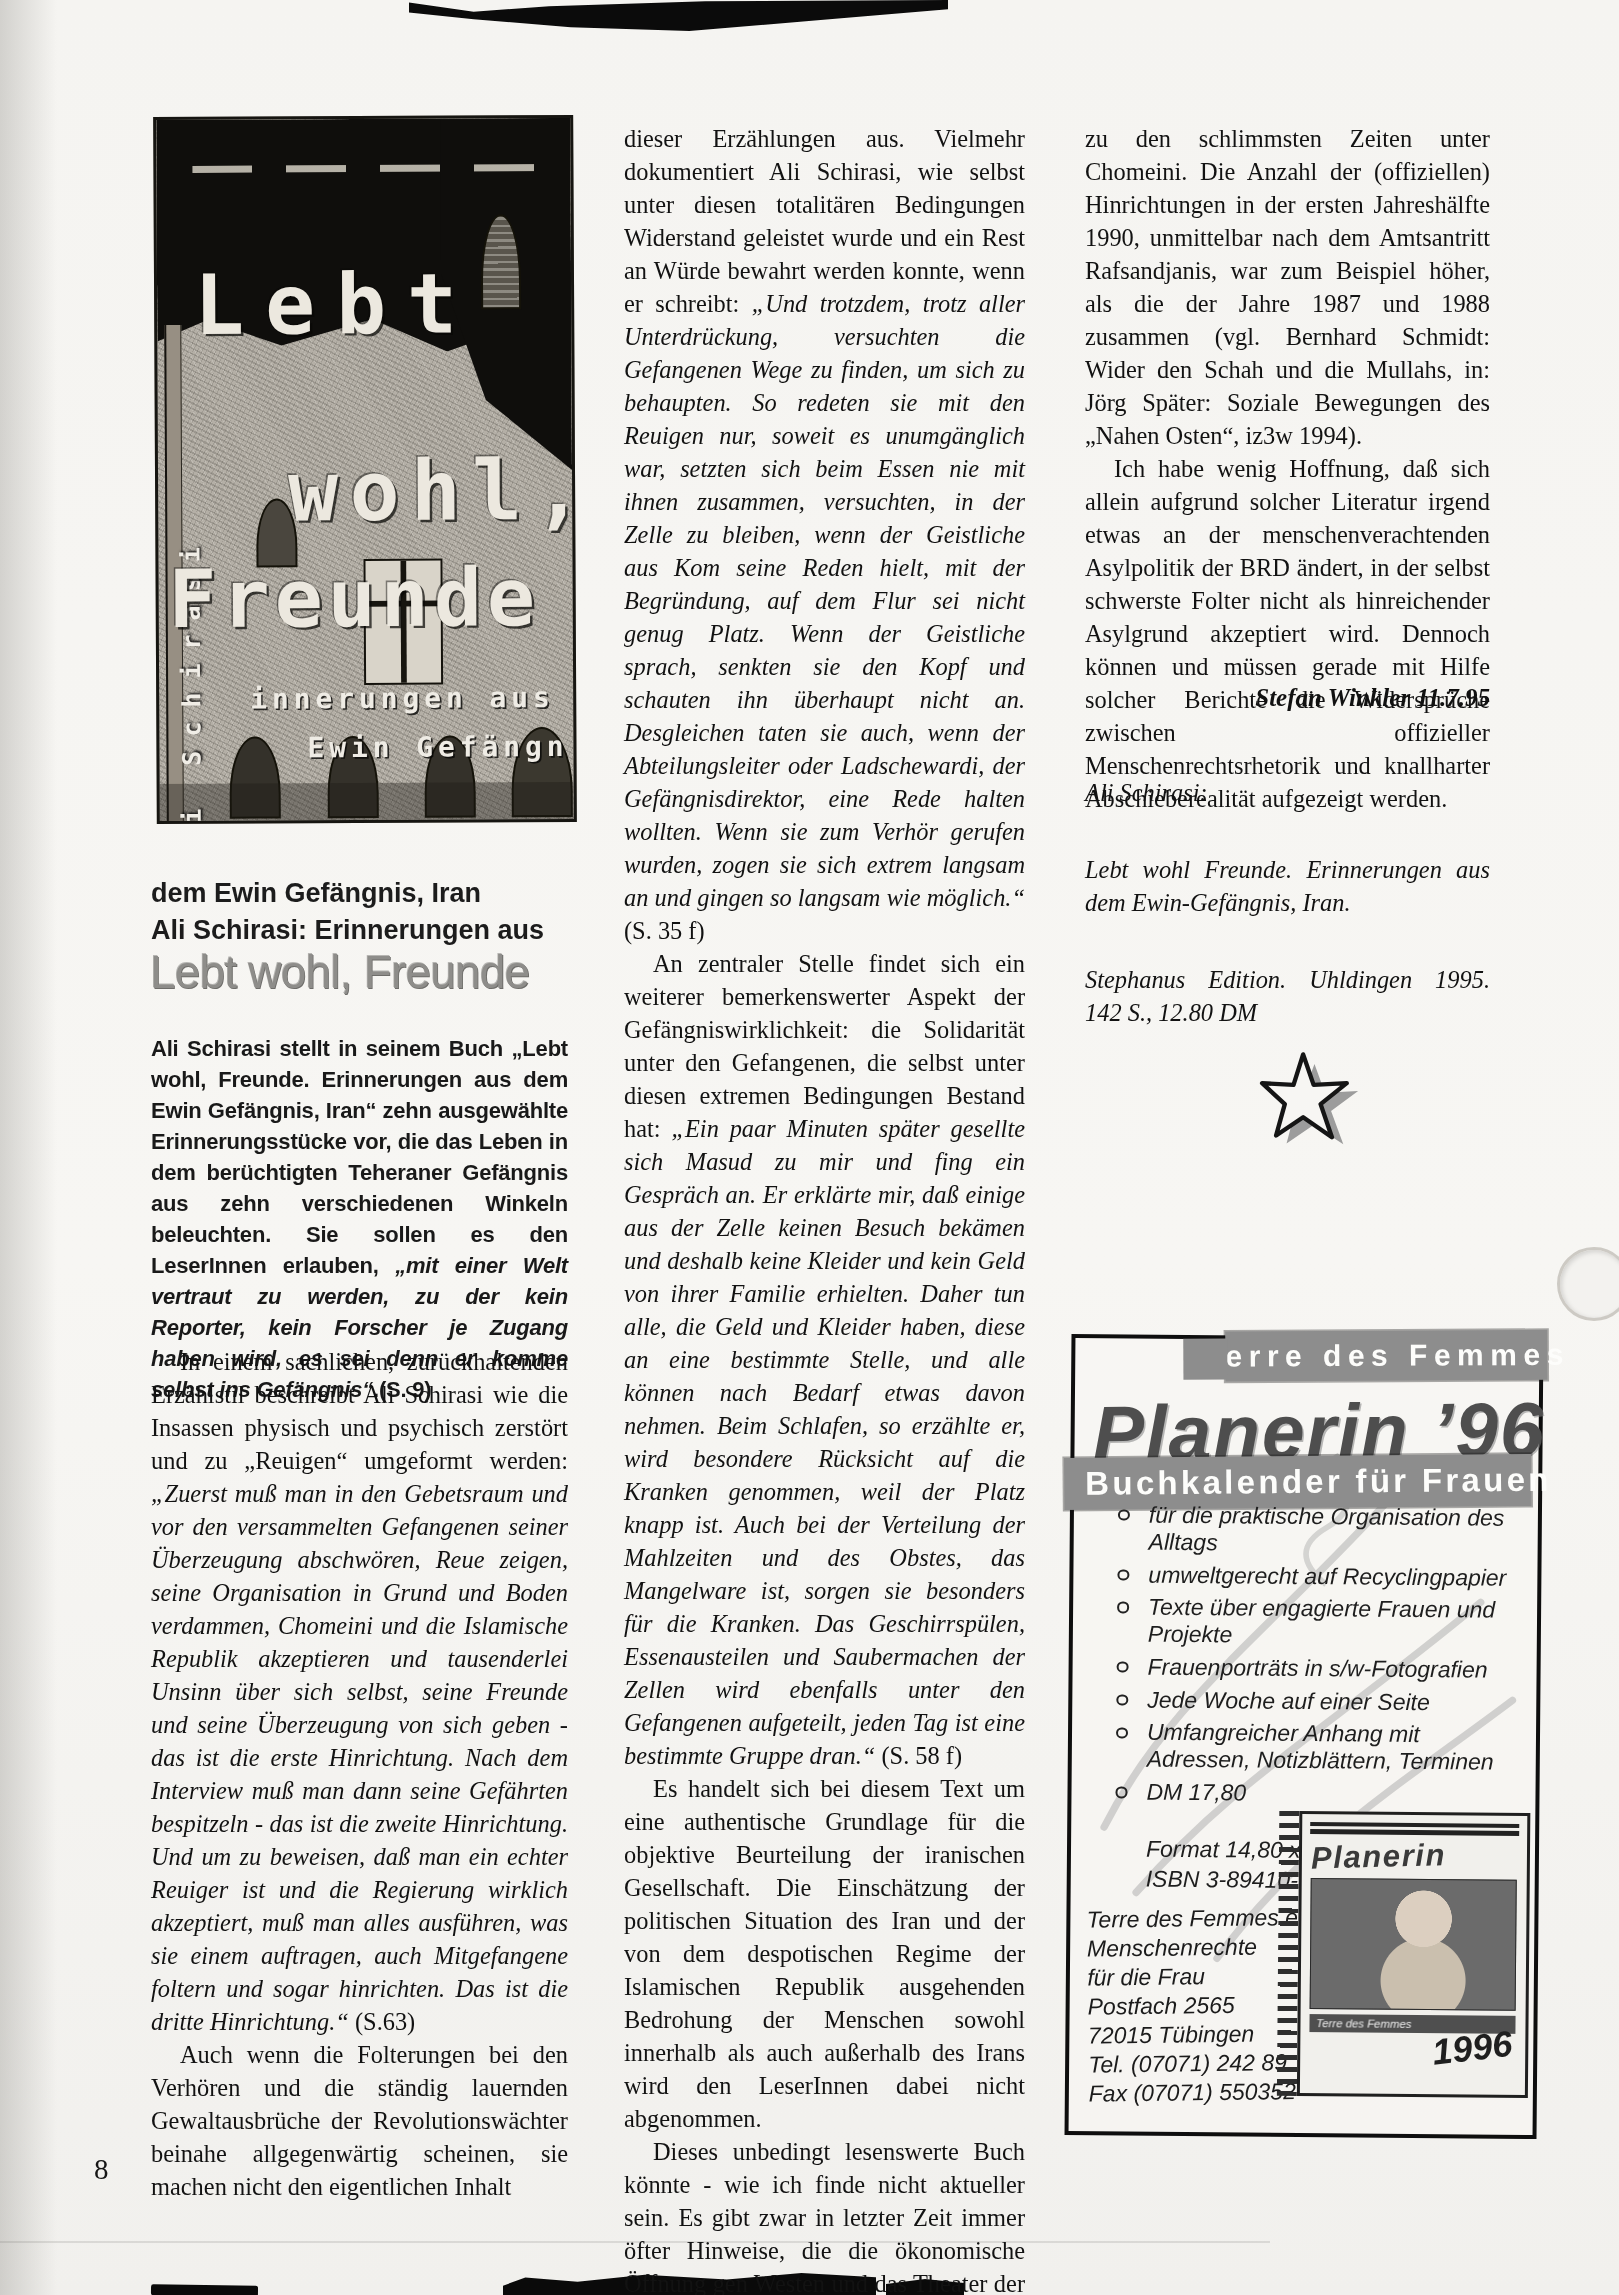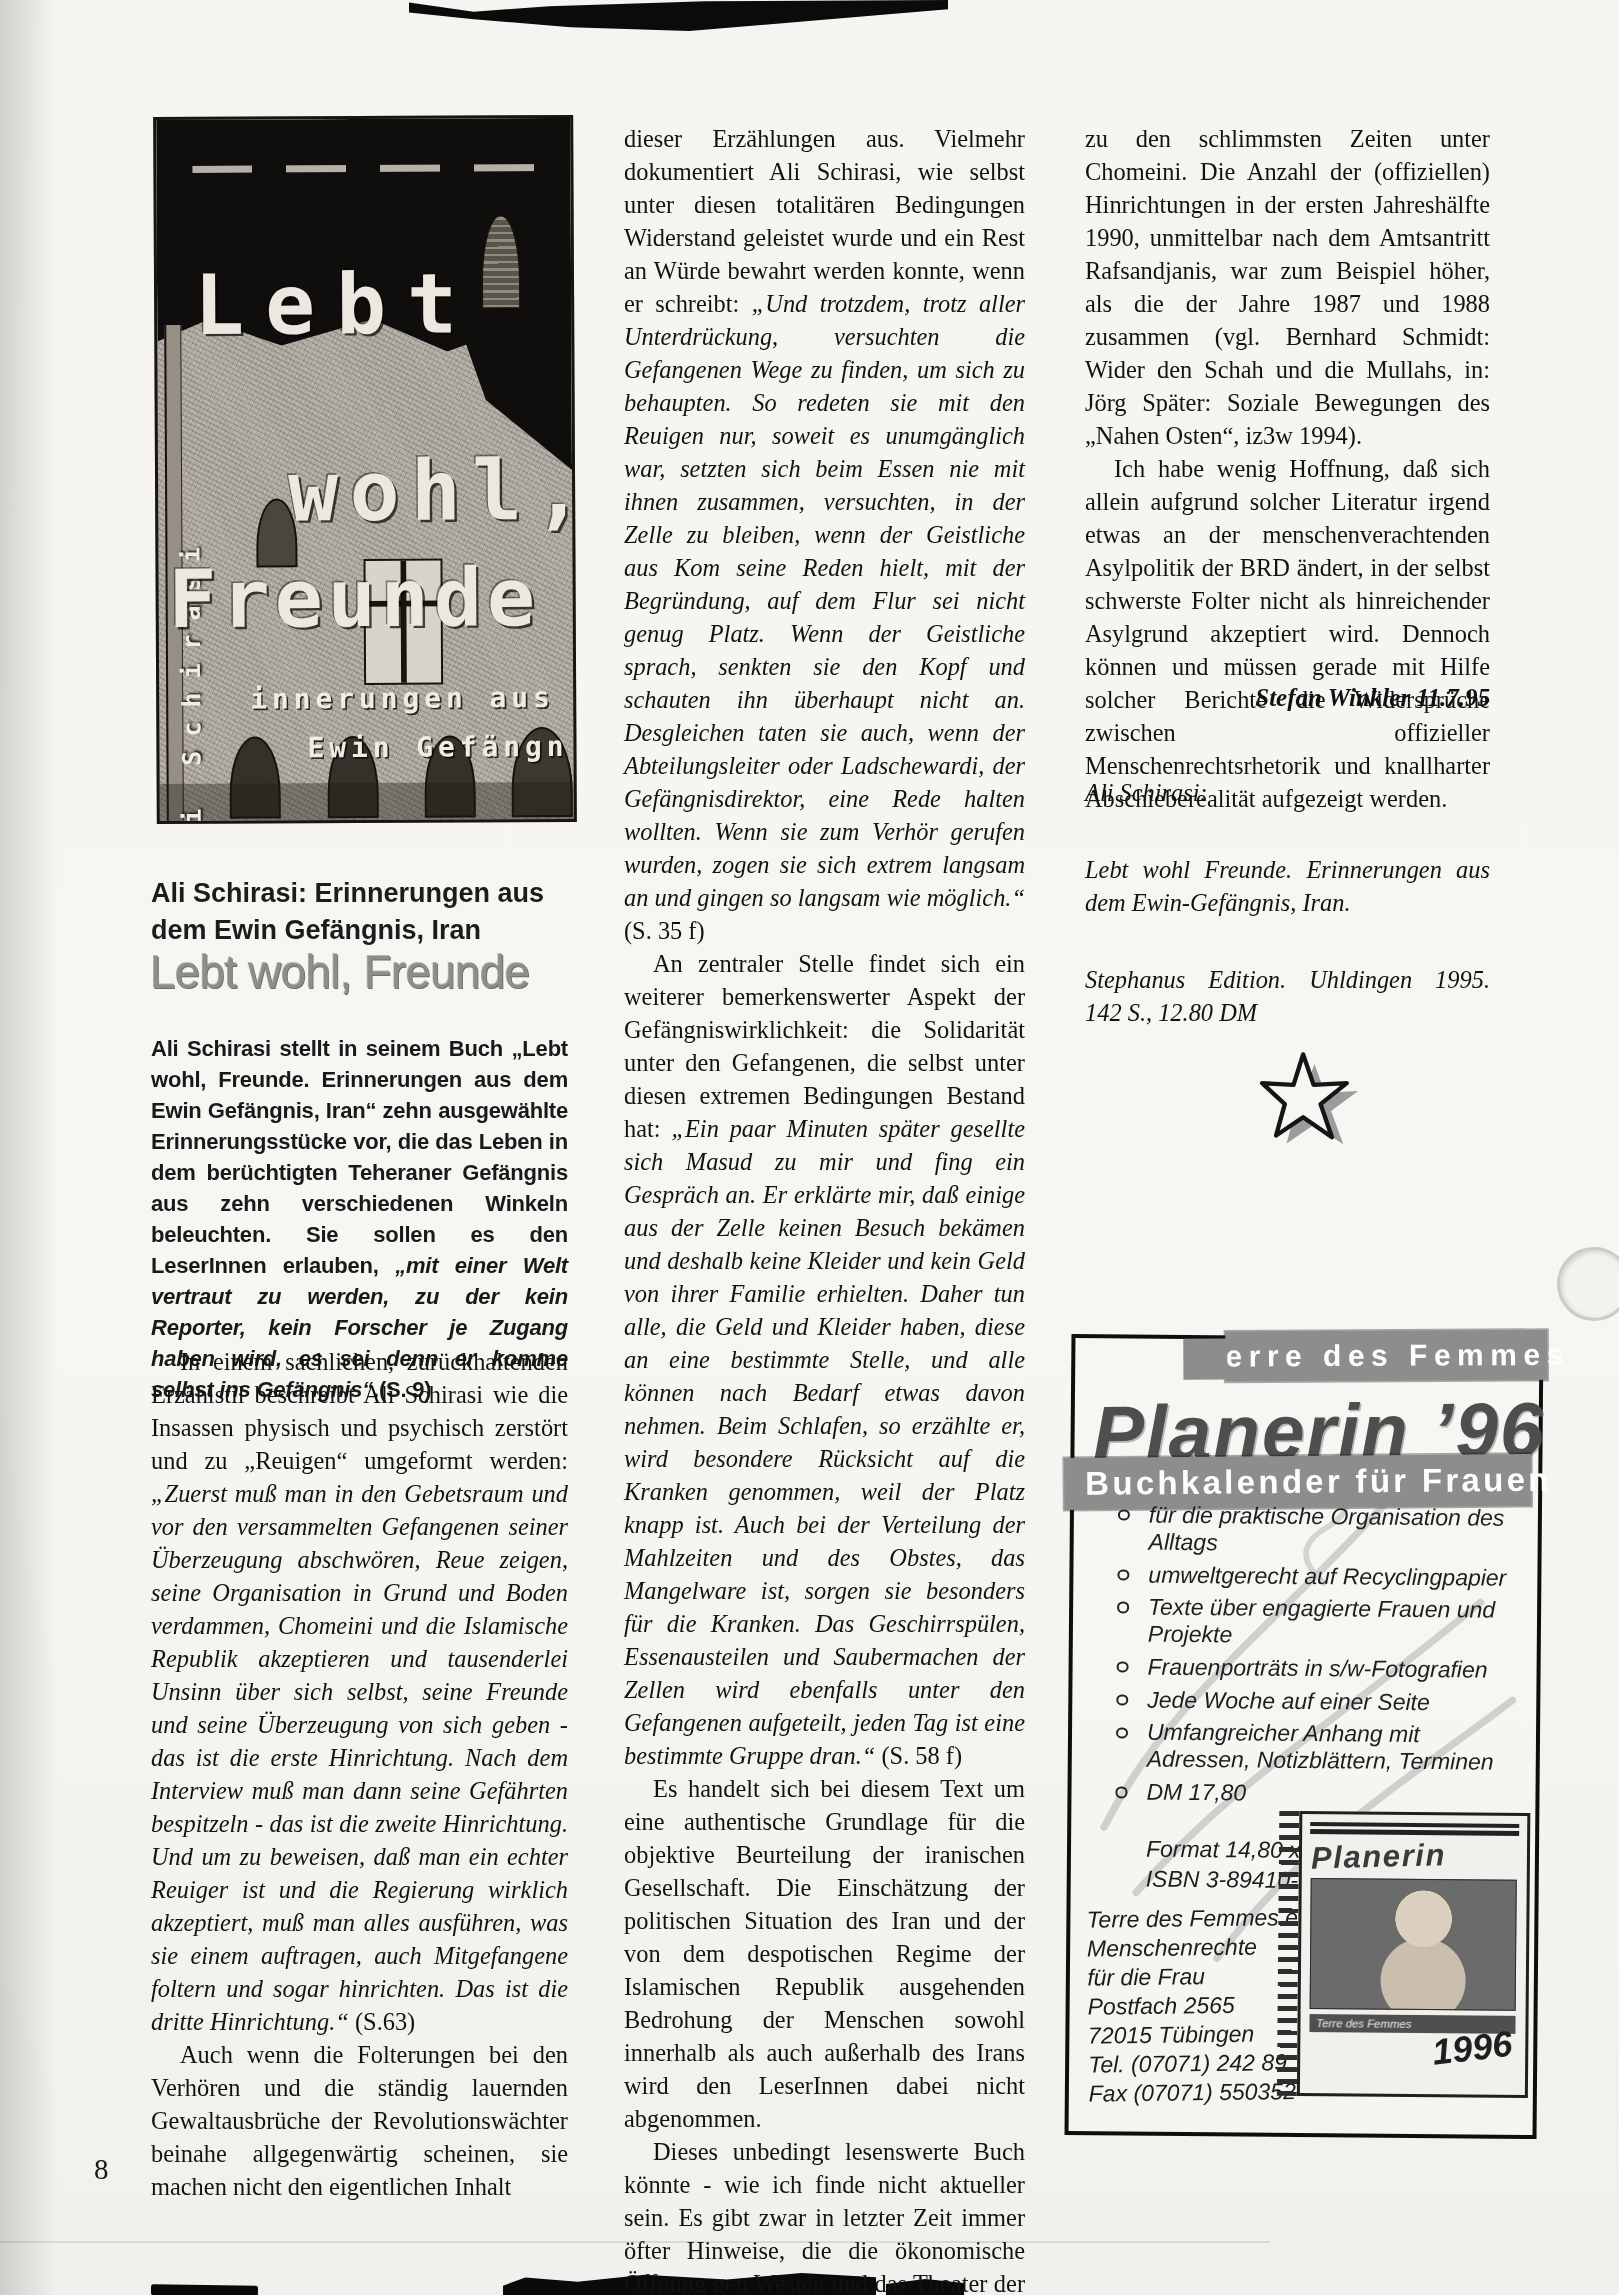--- a/index.html
+++ b/index.html
@@ -150,22 +150,22 @@
     <div class="cover-bottom-shade"></div>
     <div class="spine-text">Ali Schirasi</div>
     <div class="cover-title ct1">Lebt</div>
     <div class="cover-title ct2">wohl,</div>
     <div class="cover-title ct3">Freunde</div>
     <div class="cover-sub cs1">innerungen aus</div>
     <div class="cover-sub cs2">Ewin Gefängn</div>
   </div>
 
   <div class="kicker">
+    <div>dem Ewin Gefängnis, Iran</div>
     <div>Ali Schirasi: Erinnerungen aus</div>
-    <div>dem Ewin Gefängnis, Iran</div>
   </div>
   <div class="headline">Lebt wohl, Freunde</div>
   <div class="lede"><span>Ali Schirasi stellt in seinem Buch „Lebt wohl, Freunde. Erinnerungen aus dem Ewin Gefängnis, Iran“ zehn ausgewählte Erinnerungsstücke vor, die das Leben in dem berüchtigten Teheraner Gefängnis aus zehn verschiedenen Winkeln beleuchten. Sie sollen es den LeserInnen erlauben, </span><i>„mit einer Welt vertraut zu werden, zu der kein Reporter, kein Forscher je Zugang haben wird, es sei denn er komme selbst ins Gefängnis“</i><span>.(S. 9)</span></div>
 
   <div class="col col-1">
     <p class="indent"><span>In einem sachlichen, zurückhaltenden Erzählstil beschreibt Ali Schirasi wie die Insassen physisch und psychisch zerstört und zu „Reuigen“ umgeformt werden: </span><i>„Zuerst muß man in den Gebetsraum und vor den versammelten Gefangenen seiner Überzeugung abschwören, Reue zeigen, seine Organisation in Grund und Boden verdammen, Chomeini und die Islamische Republik akzeptieren und tausenderlei Unsinn über sich selbst, seine Freunde und seine Überzeugung von sich geben - das ist die erste Hinrichtung. Nach dem Interview muß man dann seine Gefährten bespitzeln - das ist die zweite Hinrichtung. Und um zu beweisen, daß man ein echter Reuiger ist und die Regierung wirklich akzeptiert, muß man alles ausführen, was sie einem auftragen, auch Mitgefangene foltern und sogar hinrichten. Das ist die dritte Hinrichtung.“</i><span> (S.63)</span></p>
     <p class="indent"><span>Auch wenn die Folterungen bei den Verhören und die ständig lauernden Gewaltausbrüche der Revolutionswächter beinahe allgegenwärtig scheinen, sie machen nicht den eigentlichen Inhalt</span></p>
   </div>
   <div class="col col-2">
     <p><span>dieser Erzählungen aus. Vielmehr dokumentiert Ali Schirasi, wie selbst unter diesen totalitären Bedingungen Widerstand geleistet wurde und ein Rest an Würde bewahrt werden konnte, wenn er schreibt: </span><i>„Und trotzdem, trotz aller Unterdrückung, versuchten die Gefangenen Wege zu finden, um sich zu behaupten. So redeten sie mit den Reuigen nur, soweit es unumgänglich war, setzten sich beim Essen nie mit ihnen zusammen, versuchten, in der Zelle zu bleiben, wenn der Geistliche aus Kom seine Reden hielt, mit der Begründung, auf dem Flur sei nicht genug Platz. Wenn der Geistliche sprach, senkten sie den Kopf und schauten ihn überhaupt nicht an. Desgleichen taten sie auch, wenn der Abteilungsleiter oder Ladschewardi, der Gefängnisdirektor, eine Rede halten wollten. Wenn sie zum Verhör gerufen wurden, zogen sie sich extrem langsam an und gingen so langsam wie möglich.“</i><span> (S. 35 f)</span></p>

